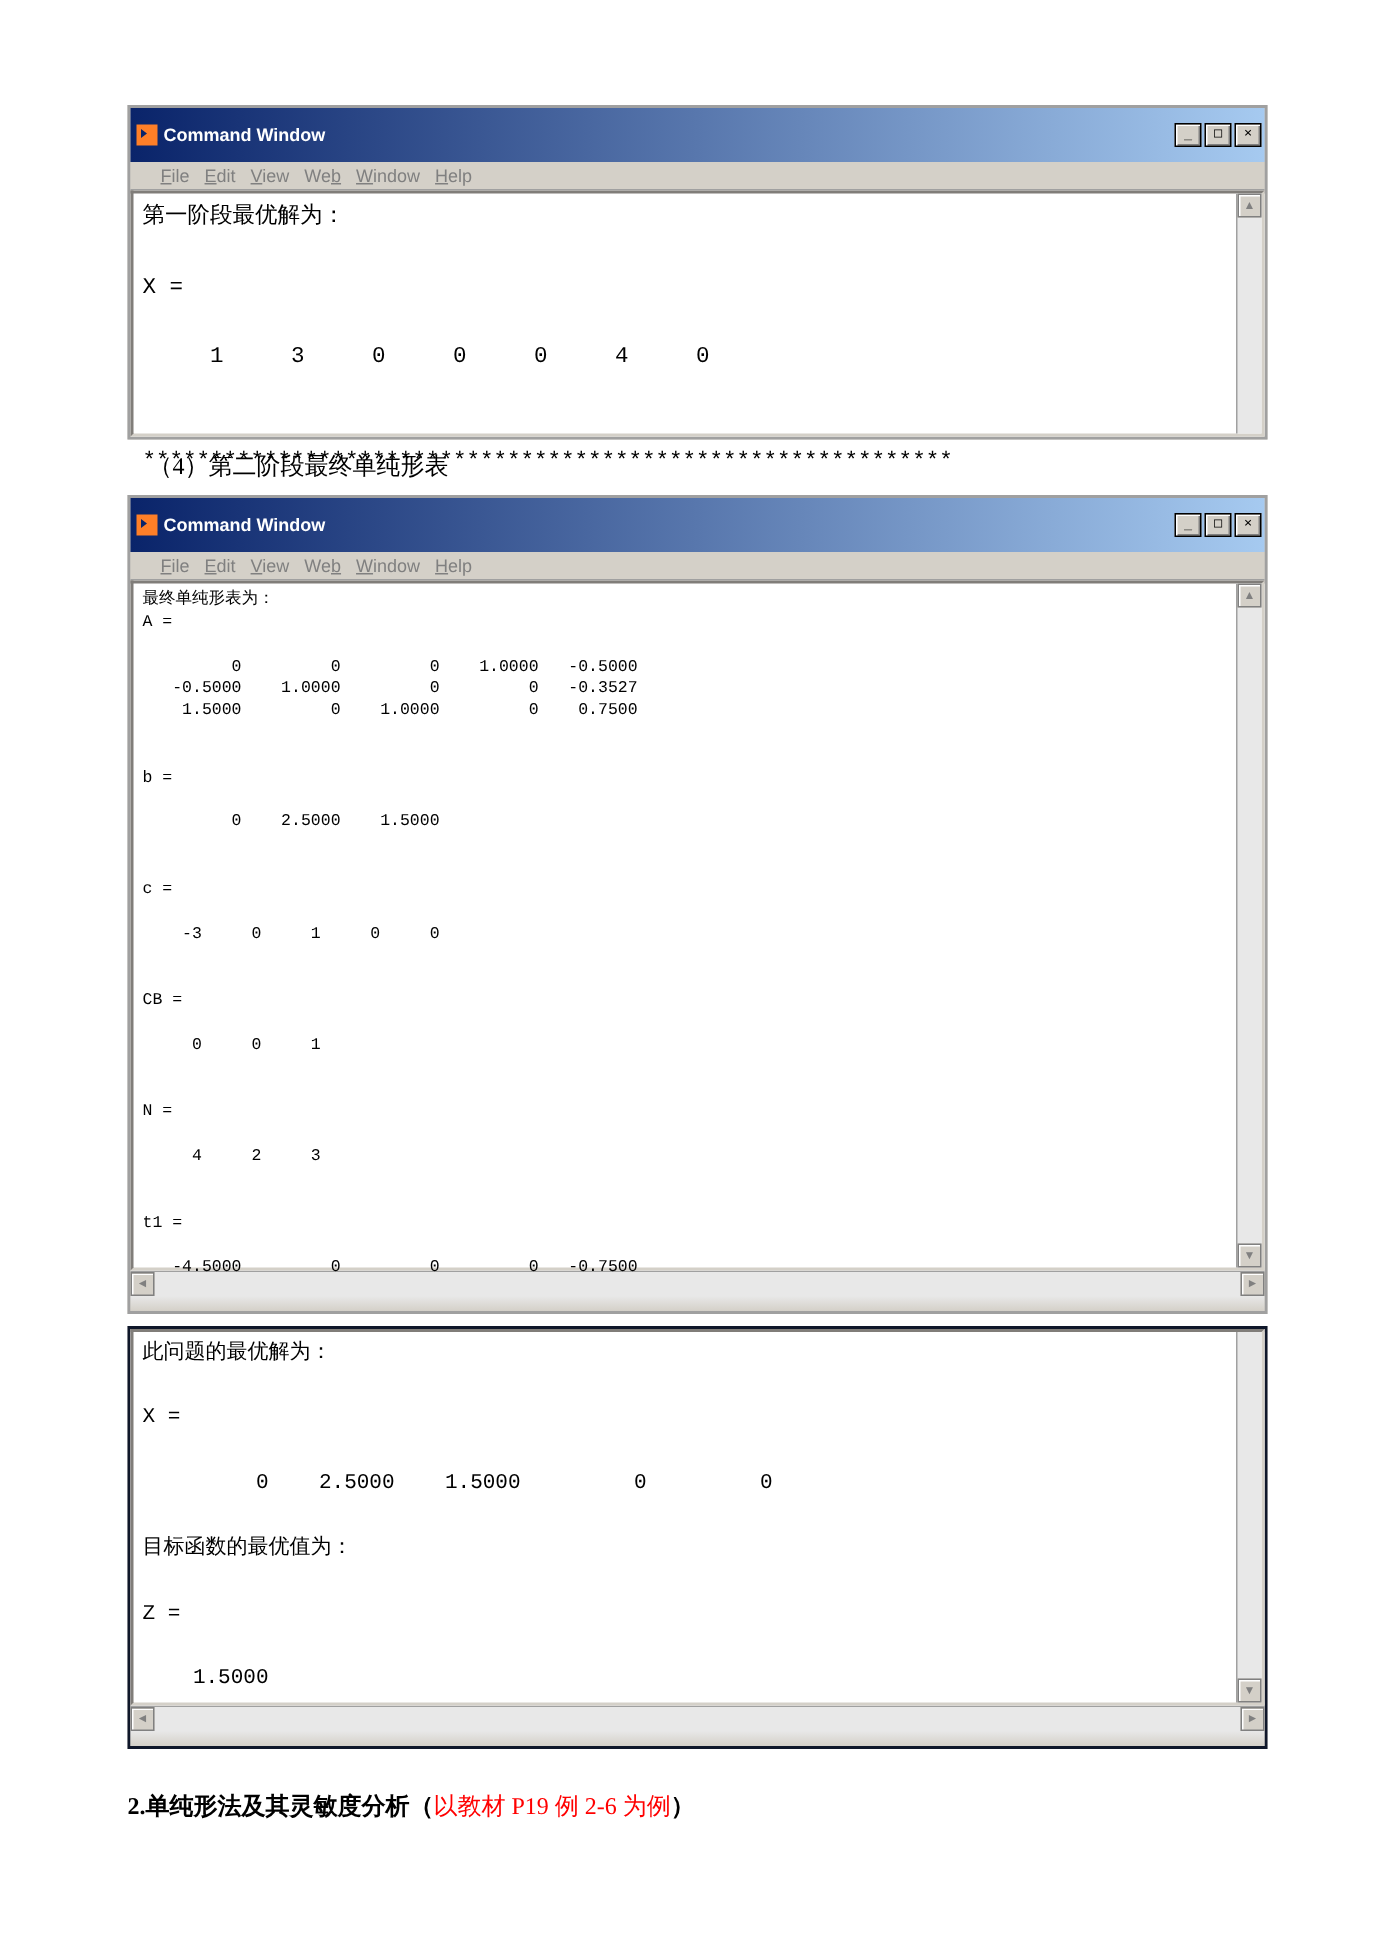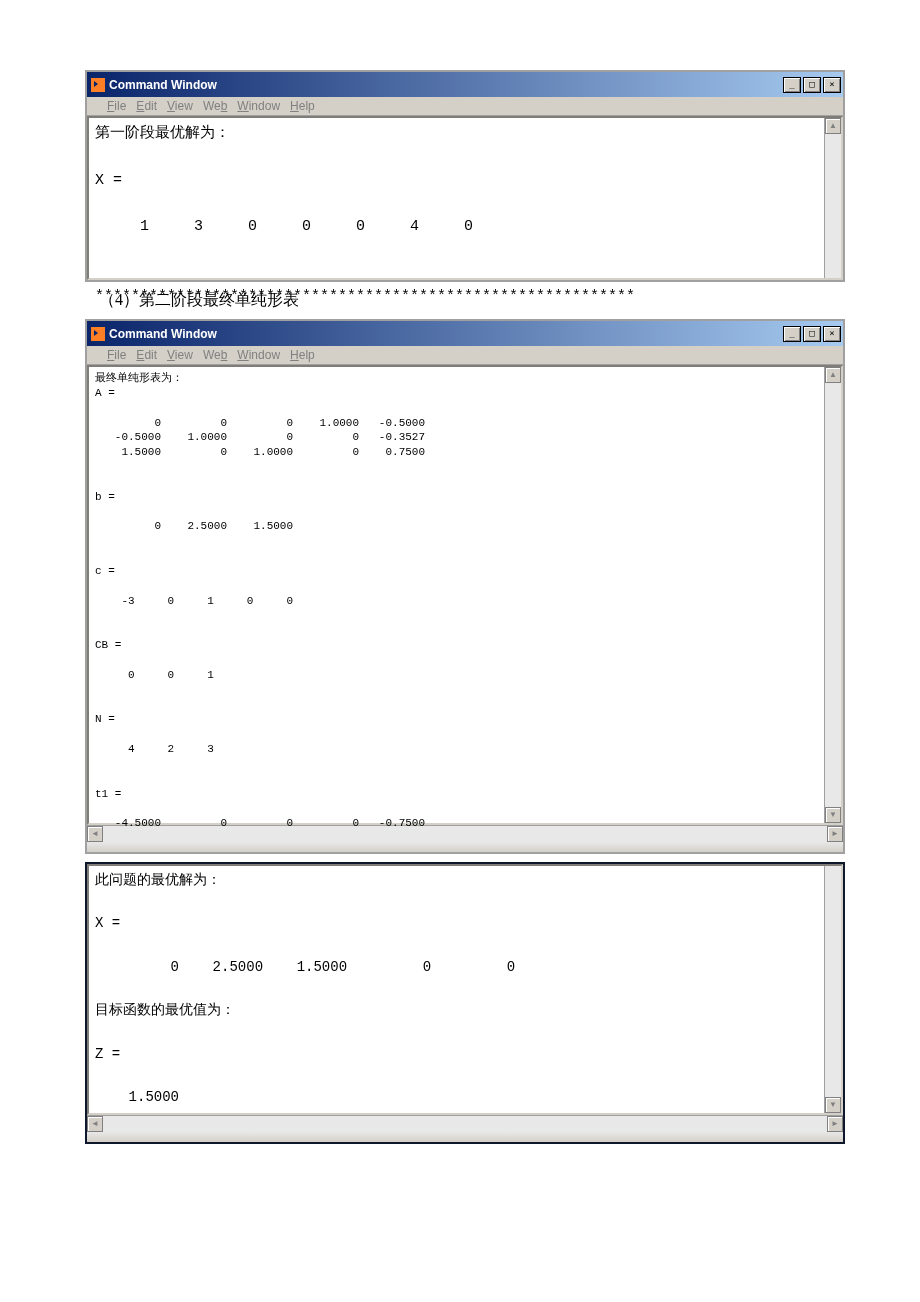--- a/index.html
+++ b/index.html
@@ -15,21 +15,21 @@
 
   
   .win {
     border: 2px solid #a0a0a0;
     background: #d4d0c8;
     margin-bottom: 8px;
   }
   .titlebar {
     display: flex;
     align-items: center;
-    height: 25px;
+    height: 36px;
     background: linear-gradient(to right, #0a246a, #a6caf0);
     color: #fff;
     font-family: Tahoma, sans-serif;
     font-size: 12px;
     padding: 0 2px 0 4px;
   }
   .titlebar .logo {
     width: 14px; height: 14px;
     background: #ff7f27;
     margin-right: 4px;
@@ -270,14 +270,17 @@
       </div>
     </div>
     <div class="hscroll">
       <div class="arrow">◄</div>
       <div class="track"></div>
       <div class="arrow">►</div>
     </div>
     <div class="statusbar"></div>
   </div>
 
+  <div class="heading2">
+    <span>2.单纯形法及其灵敏度分析（</span><span class="red">以教材 P19 例 2-6 为例</span><span>）</span>
+  </div>
 
 </div>
 
 </body></html>

